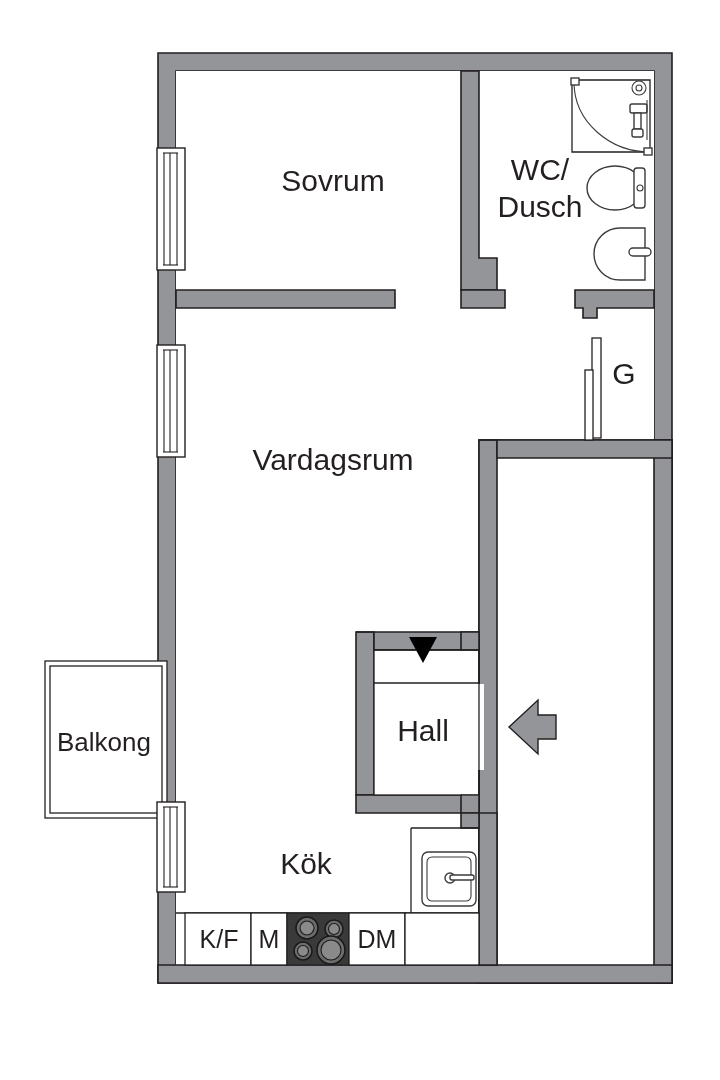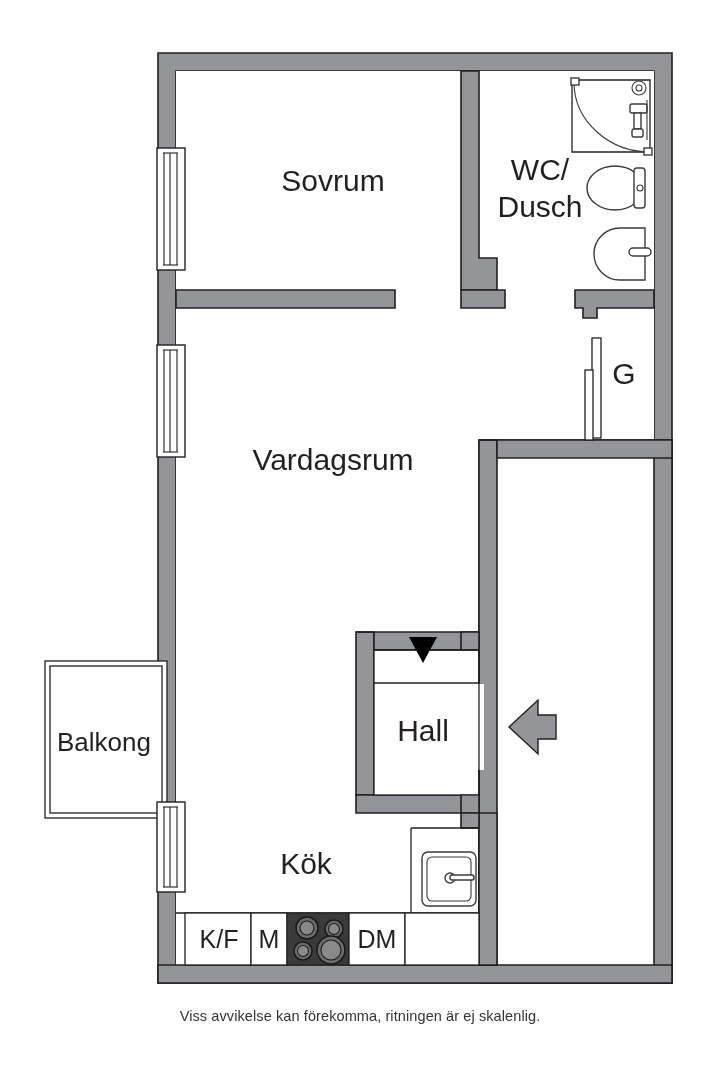--- a/index.html
+++ b/index.html
@@ -306,15 +306,14 @@
       <text class="room-label" x="540" y="172">WC/</text>
       <text class="room-label" x="540" y="209">Dusch</text>
       <text class="room-label" x="624" y="376">G</text>
       <text class="room-label" x="333" y="462">Vardagsrum</text>
       <text class="room-label" x="423" y="733">Hall</text>
       <text class="room-label" x="306" y="866">Kök</text>
     </g>
 
   </svg>
 
-  <div class="caption">Viss avvikelse kan förekomma, ritningen är ej skalenlig.</div>
 
 </div>
 
 </body></html>

